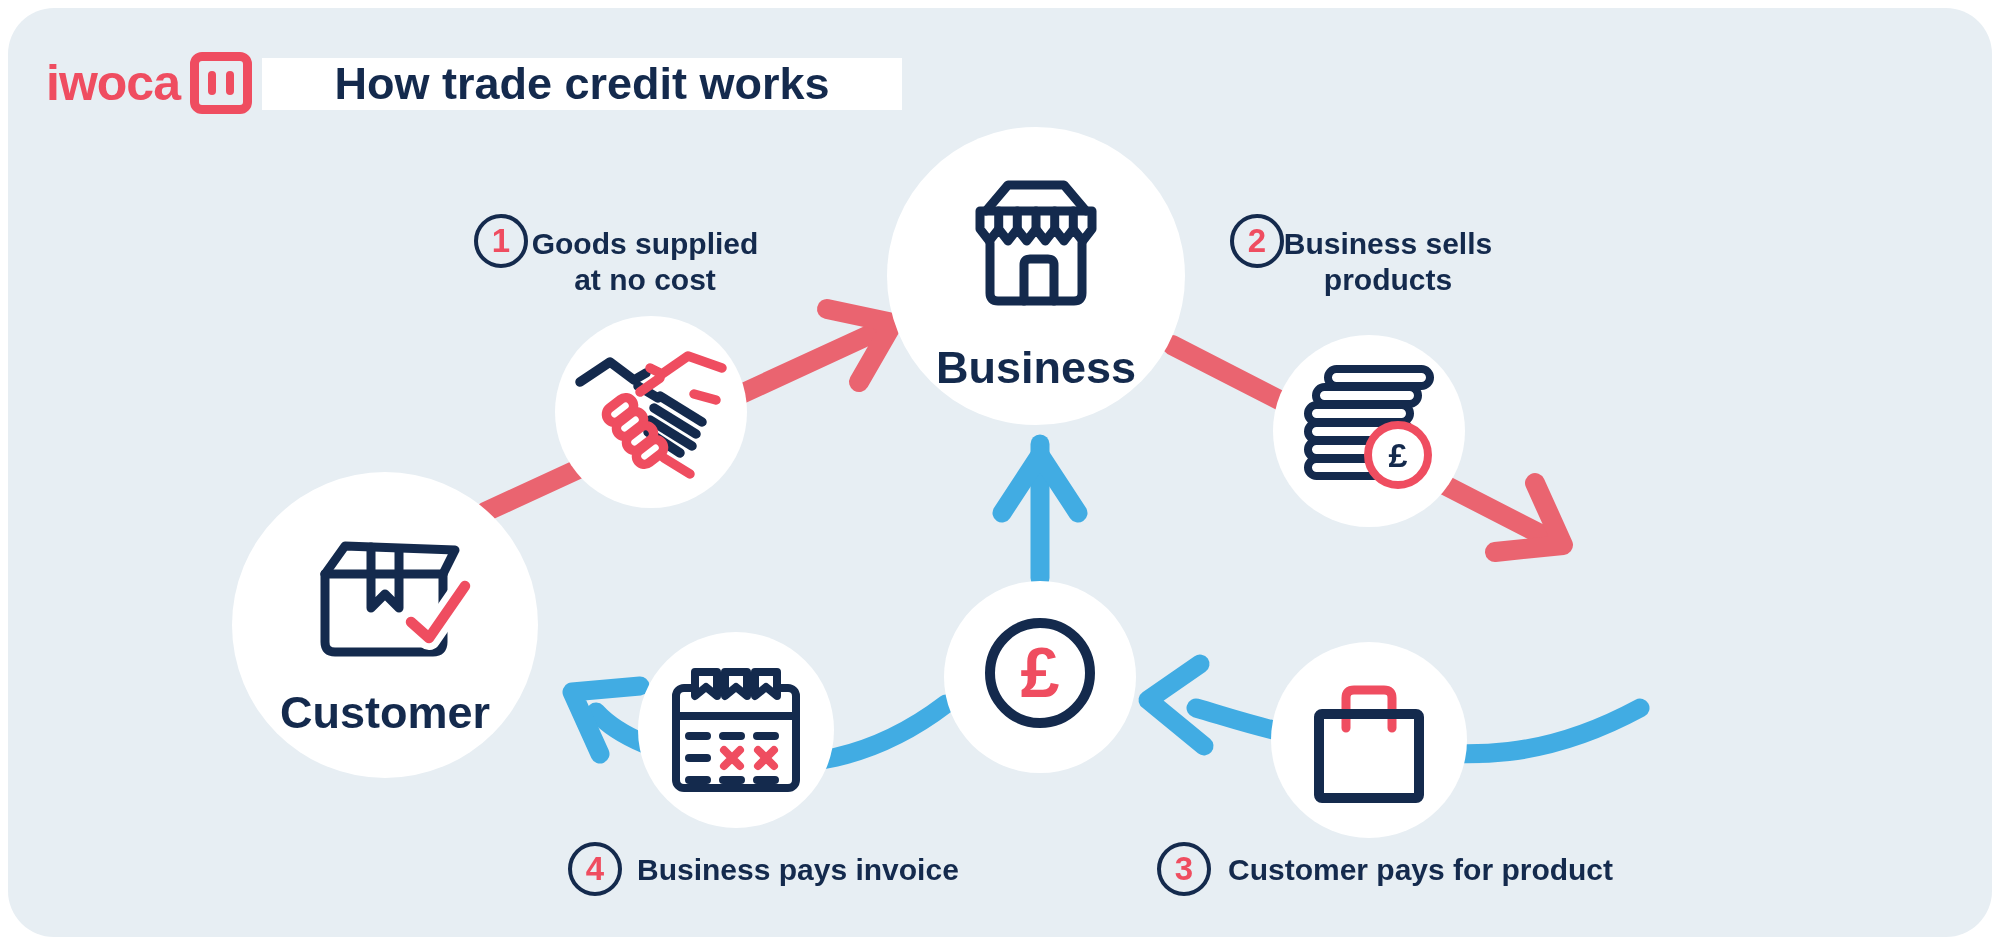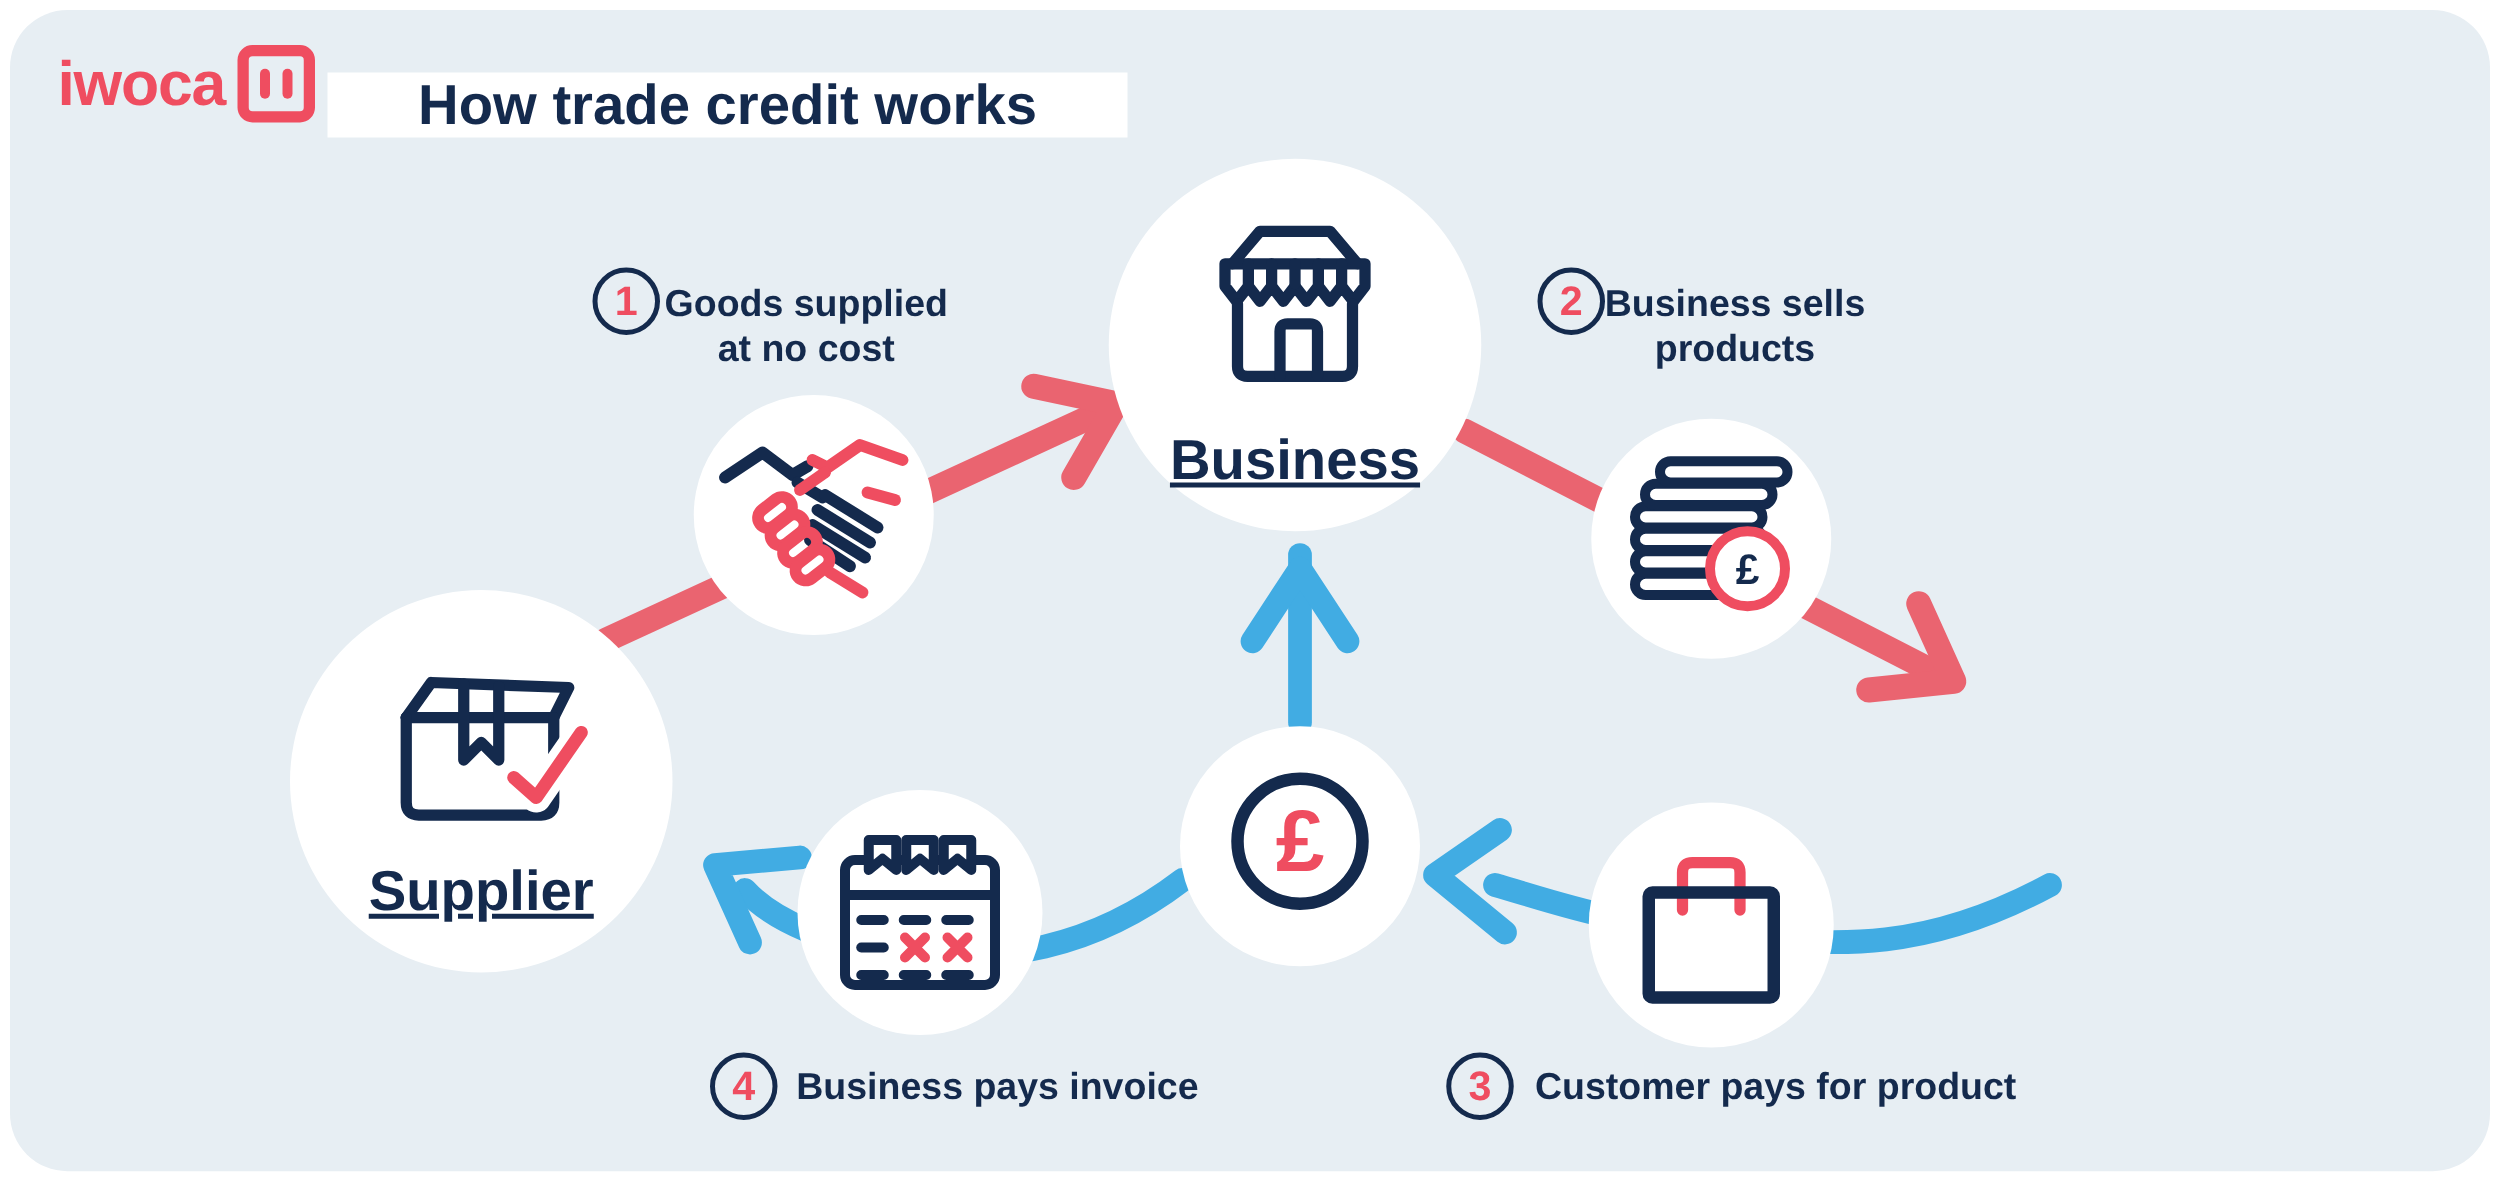--- a/index.html
+++ b/index.html
@@ -1,37 +1,37 @@
 <!DOCTYPE html>
 <html><head>
 <meta charset="utf-8">
 <style>
   html,body{margin:0;padding:0;background:#ffffff;}
   .stage{position:relative;width:2000px;height:945px;overflow:hidden;
          font-family:"Liberation Sans","DejaVu Sans",sans-serif;color:#142A4D;}
   .panel{position:absolute;left:8px;top:8px;right:8px;bottom:8px;
          background:#E7EEF3;border-radius:46px;}
   
-  .logo{position:absolute;left:46px;top:36px;display:flex;align-items:center;z-index:5;}
+  .logo{position:absolute;left:46px;top:52px;display:flex;align-items:center;z-index:5;}
   .logo-text{color:#EF4D60;font-size:50px;font-weight:700;letter-spacing:-1px;line-height:62px;}
   .logo-mark{position:relative;display:inline-block;width:44px;height:44px;margin-left:10px;
              border:9px solid #EF4D60;border-radius:12px;}
   .logo-mark .bar{position:absolute;top:10px;width:8px;height:24px;background:#EF4D60;border-radius:4px;}
   .logo-mark .bar:first-child{left:9px;}
   .logo-mark .bar:last-child{right:9px;}
   .title-strip{position:absolute;left:262px;top:58px;width:640px;height:52px;background:#ffffff;z-index:4;
                display:flex;align-items:flex-start;justify-content:center;}
   .title{margin:0;font-size:45px;font-weight:700;color:#142A4D;letter-spacing:0;}
   
   .arrows{position:absolute;left:0;top:0;z-index:1;}
   
   .node{position:absolute;background:#ffffff;border-radius:50%;z-index:2;}
   .node svg{position:absolute;}
   .big-label{position:absolute;left:0;right:0;top:215px;text-align:center;
-             font-size:45px;font-weight:700;color:#142A4D;text-decoration:underline;}
+             font-size:45px;font-weight:700;color:#142A4D;}
   
   .badge{position:absolute;width:54px;height:54px;box-sizing:border-box;border:4px solid #142A4D;
          border-radius:50%;display:flex;align-items:center;justify-content:center;z-index:3;
          color:#EF4D60;font-size:33px;font-weight:700;}
   .step-label{position:absolute;z-index:3;color:#142A4D;font-size:30px;font-weight:700;line-height:36px;}
   .step-label.center{text-align:center;}
 </style>
 </head>
 <body>
 
@@ -90,21 +90,21 @@
     <svg width="180" height="150" viewBox="0 0 180 150" style="left:63px;top:44px">
       <g stroke="#142A4D" stroke-width="9" fill="none" stroke-linecap="round" stroke-linejoin="round">
         <path d="M30,58 L50,30 L160,34 L148,58"></path>
         <path d="M30,58 H148"></path>
         <path d="M30,58 V126 Q30,136 40,136 H138 Q148,136 148,126 V58"></path>
         <path d="M76,31 V92 L90,78 L104,92 V33"></path>
       </g>
       <path d="M116,106 L134,122 L170,70" stroke="#FFFFFF" stroke-width="24" fill="none" stroke-linecap="round" stroke-linejoin="round"></path>
       <path d="M116,106 L134,122 L170,70" stroke="#EF4D60" stroke-width="10.5" fill="none" stroke-linecap="round" stroke-linejoin="round"></path>
     </svg>
-    <div class="big-label">Supplier</div>
+    <div class="big-label">Customer</div>
   </div>
 
 
   <div class="node" style="left:555px;top:316px;width:192px;height:192px">
     <svg width="170" height="150" viewBox="0 0 170 150" style="left:11px;top:22px">
       <g stroke="#142A4D" stroke-width="9.5" fill="none" stroke-linecap="round" stroke-linejoin="round">
         <path d="M14,44 L44,24 L68,42 L80,35"></path>
         <path d="M72,48 L92,60"></path>
         <path d="M94,58 L136,84"></path>
         <path d="M88,70 L130,96"></path>

